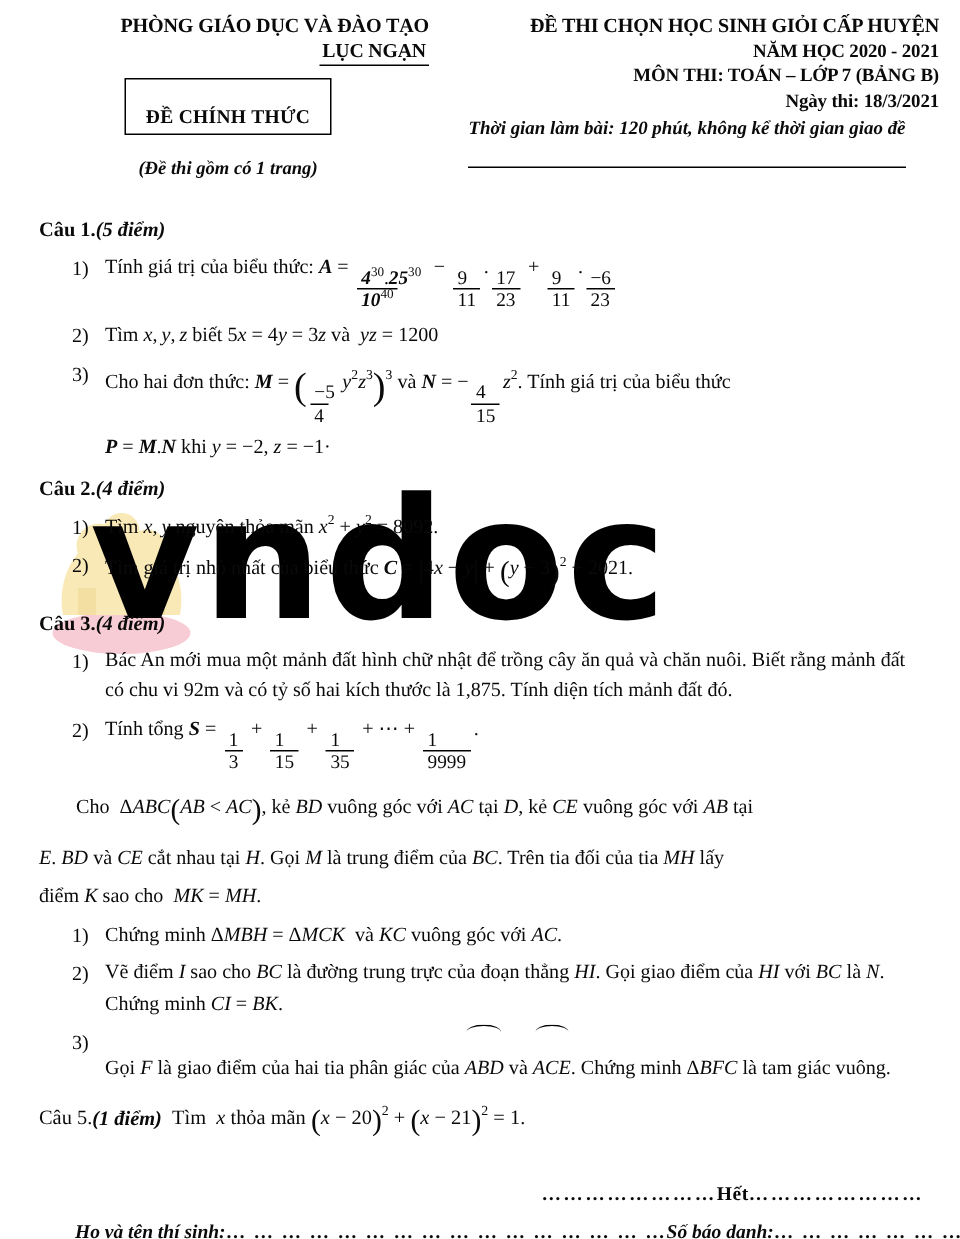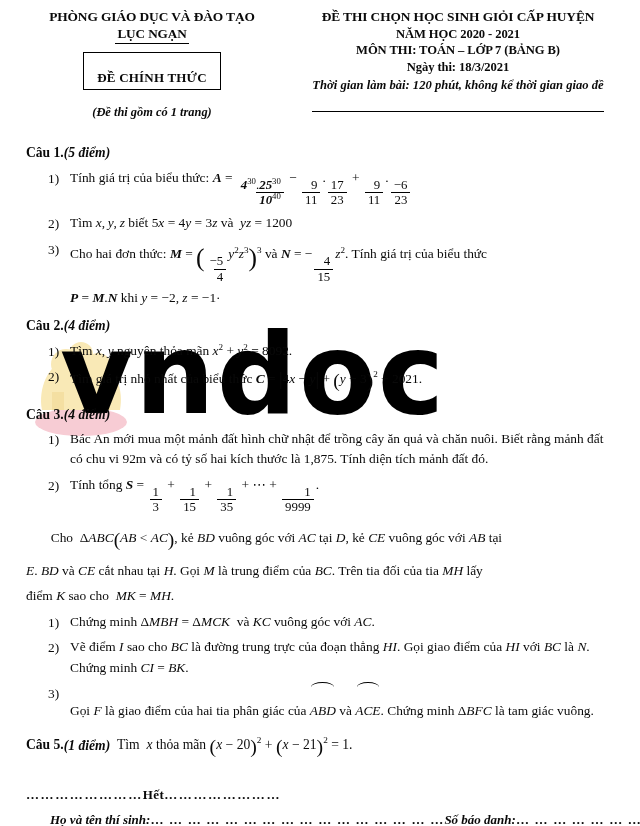--- a/index.html
+++ b/index.html
@@ -71,20 +71,21 @@
     text-align: center;
     padding-left: 4px;
   }
   .hdr-line {
     font-family: "Liberation Serif", serif;
     font-weight: 700;
     font-size: 13.2px;
     line-height: 16.5px;
     letter-spacing: -0.1px;
     white-space: nowrap;
+    text-align: right;
   }
   .hdr-line.t1 { font-size: 13.4px; }
   .hdr-underline {
     display: inline-block;
     border-bottom: 1.6px solid #000;
     padding: 0 2px 1px 2px;
   }
   .official-box {
     display: inline-block;
     border: 1.6px solid #000;
@@ -164,21 +165,21 @@
   }
 
   
   .m { font-style: italic; font-family: "Liberation Serif", serif; }
   .mb { font-style: italic; font-weight: 700; }
   .up { font-style: normal; }
   sup { font-size: 0.68em; vertical-align: super; line-height: 0; }
   .frac {
     display: inline-flex;
     flex-direction: column;
-    align-items: flex-end;
+    align-items: flex-start;
     vertical-align: -0.55em;
     margin: 0 2px;
     font-size: 0.96em;
   }
   .frac .num {
     padding: 0 3px 0 3px;
     line-height: 1.12;
   }
   .frac .den {
     border-top: 1.3px solid #000;
@@ -213,21 +214,21 @@
     border-radius: 60% 60% 0 0 / 100% 100% 0 0;
   }
 
   
   .footer {
     padding: 0 24px 0 26px;
     box-sizing: border-box;
     margin-top: 26px;
   }
   .het {
-    text-align: left;
+    text-align: right;
     font-weight: 700;
     font-size: 13px;
     letter-spacing: 0.4px;
   }
   .het .dots { letter-spacing: 1.6px; font-weight: 700; }
   .namerow {
     margin-top: 9px;
     font-style: italic;
     font-weight: 700;
     font-size: 13px;
@@ -408,21 +409,21 @@
       <div class="qitem">
         <div class="qnum">3)</div>
         <div class="qbody">
           Gọi <span class="m">F</span> là giao điểm của hai tia phân giác của <span class="overarc m">ABD</span> và <span class="overarc m">ACE</span>. Chứng minh Δ<span class="m">BFC</span> là tam giác vuông.
         </div>
       </div>
     </div>
 
     <div class="cau" style="margin-top:12px;">
       <div class="cau-head" style="font-weight:400;">
-        <span style="font-weight:700;margin-top:11px;">Câu 5.</span><span class="pts">(1 điểm)</span>
+        <span style="font-weight:400;margin-top:11px;">Câu 5.</span><span class="pts">(1 điểm)</span>
         <span>&nbsp;Tìm&nbsp; <span class="m">x</span> thỏa mãn <span class="midparen">(</span><span class="m">x</span> − 20<span class="midparen">)</span><sup>2</sup> + <span class="midparen">(</span><span class="m">x</span> − 21<span class="midparen">)</span><sup>2</sup> = 1.</span>
       </div>
     </div>
 
   </div>
 
   <div class="footer">
     <div class="het"><span class="dots">……………………</span><span>Hết</span><span class="dots">……………………</span></div>
     <div class="namerow"><span>Họ và tên thí sinh:</span><span class="dotfill">… … … … … … … … … … … … … … … …</span><span>Số báo danh:</span><span class="dotfill">… … … … … … … …</span></div>
   </div>

